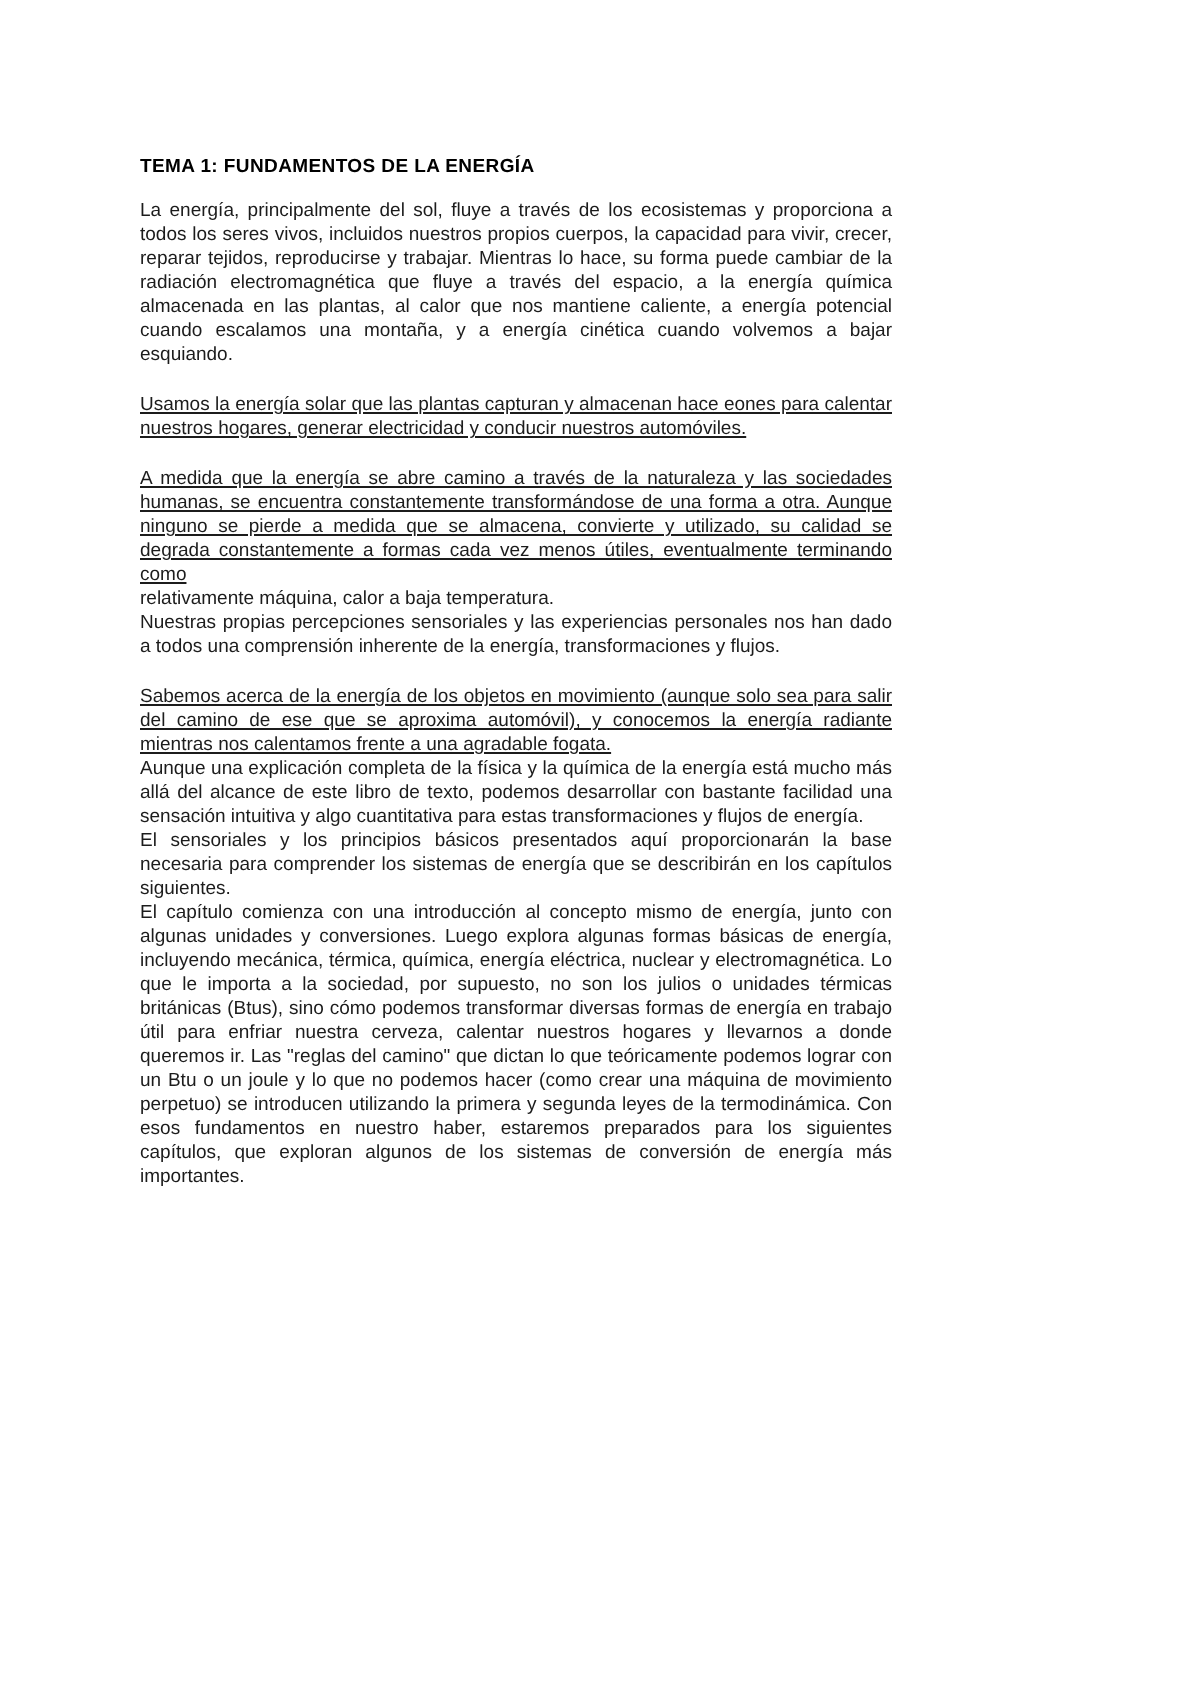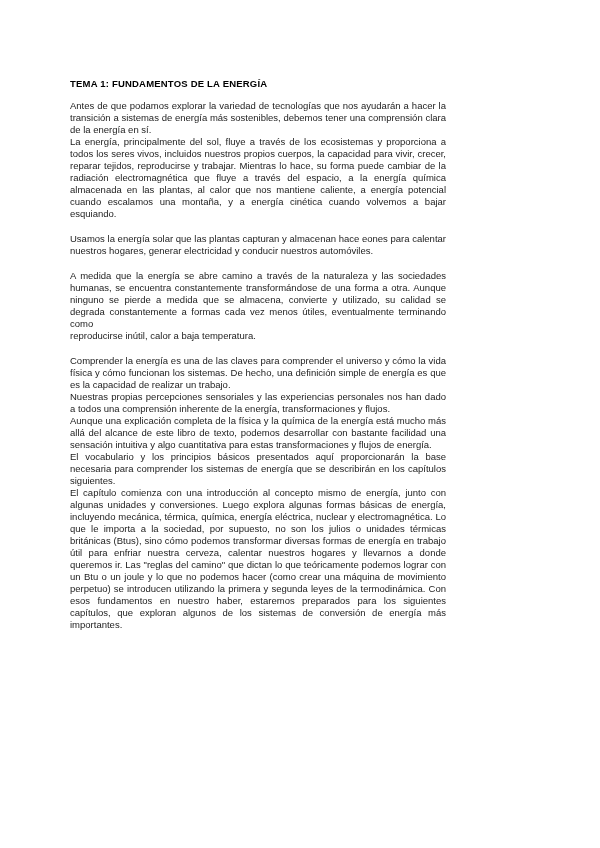--- a/index.html
+++ b/index.html
@@ -30,32 +30,32 @@
   }
   .doc-body p.para {
     margin: 0;
     font-size: 9.5px;
     line-height: 12px;
     text-align: justify;
     color: #1c1c1c;
   }
   .doc-body p.para.gap {
     margin-top: 13px;
+    text-decoration: underline;
   }
 </style>
 </head>
 <body>
 
 <div class="page">
   <h1 class="doc-title">TEMA 1: FUNDAMENTOS DE LA ENERGÍA</h1>
   <div class="doc-body">
-      <p class="para">Antes de que podamos explorar la variedad de tecnologías que nos ayudarán a hacer la transición a sistemas de energía más sostenibles, debemos tener una comprensión clara de la energía en sí.</p>
       <p class="para">La energía, principalmente del sol, fluye a través de los ecosistemas y proporciona a todos los seres vivos, incluidos nuestros propios cuerpos, la capacidad para vivir, crecer, reparar tejidos, reproducirse y trabajar. Mientras lo hace, su forma puede cambiar de la radiación electromagnética que fluye a través del espacio, a la energía química almacenada en las plantas, al calor que nos mantiene caliente, a energía potencial cuando escalamos una montaña, y a energía cinética cuando volvemos a bajar esquiando.</p>
       <p class="para gap">Usamos la energía solar que las plantas capturan y almacenan hace eones para calentar nuestros hogares, generar electricidad y conducir nuestros automóviles.</p>
       <p class="para gap">A medida que la energía se abre camino a través de la naturaleza y las sociedades humanas, se encuentra constantemente transformándose de una forma a otra. Aunque ninguno se pierde a medida que se almacena, convierte y utilizado, su calidad se degrada constantemente a formas cada vez menos útiles, eventualmente terminando como</p>
-      <p class="para">reproducirse inútil, calor a baja temperatura.</p>
-      <p class="para gap">Comprender la energía es una de las claves para comprender el universo y cómo la vida física y cómo funcionan los sistemas. De hecho, una definición simple de energía es que es la capacidad de realizar un trabajo.</p>
+      <p class="para">relativamente máquina, calor a baja temperatura.</p>
       <p class="para">Nuestras propias percepciones sensoriales y las experiencias personales nos han dado a todos una comprensión inherente de la energía, transformaciones y flujos.</p>
+      <p class="para gap">Sabemos acerca de la energía de los objetos en movimiento (aunque solo sea para salir del camino de ese que se aproxima automóvil), y conocemos la energía radiante mientras nos calentamos frente a una agradable fogata.</p>
       <p class="para">Aunque una explicación completa de la física y la química de la energía está mucho más allá del alcance de este libro de texto, podemos desarrollar con bastante facilidad una sensación intuitiva y algo cuantitativa para estas transformaciones y flujos de energía.</p>
-      <p class="para">El vocabulario y los principios básicos presentados aquí proporcionarán la base necesaria para comprender los sistemas de energía que se describirán en los capítulos siguientes.</p>
+      <p class="para">El sensoriales y los principios básicos presentados aquí proporcionarán la base necesaria para comprender los sistemas de energía que se describirán en los capítulos siguientes.</p>
       <p class="para">El capítulo comienza con una introducción al concepto mismo de energía, junto con algunas unidades y conversiones. Luego explora algunas formas básicas de energía, incluyendo mecánica, térmica, química, energía eléctrica, nuclear y electromagnética. Lo que le importa a la sociedad, por supuesto, no son los julios o unidades térmicas británicas (Btus), sino cómo podemos transformar diversas formas de energía en trabajo útil para enfriar nuestra cerveza, calentar nuestros hogares y llevarnos a donde queremos ir. Las "reglas del camino" que dictan lo que teóricamente podemos lograr con un Btu o un joule y lo que no podemos hacer (como crear una máquina de movimiento perpetuo) se introducen utilizando la primera y segunda leyes de la termodinámica. Con esos fundamentos en nuestro haber, estaremos preparados para los siguientes capítulos, que exploran algunos de los sistemas de conversión de energía más importantes.</p>
     </div>
 </div>
 
 </body></html>

